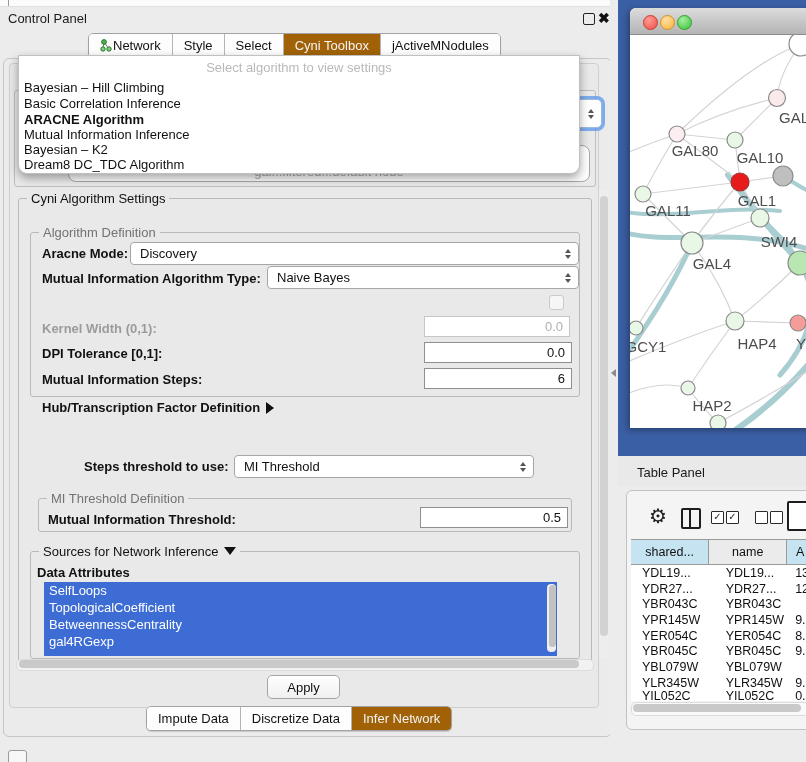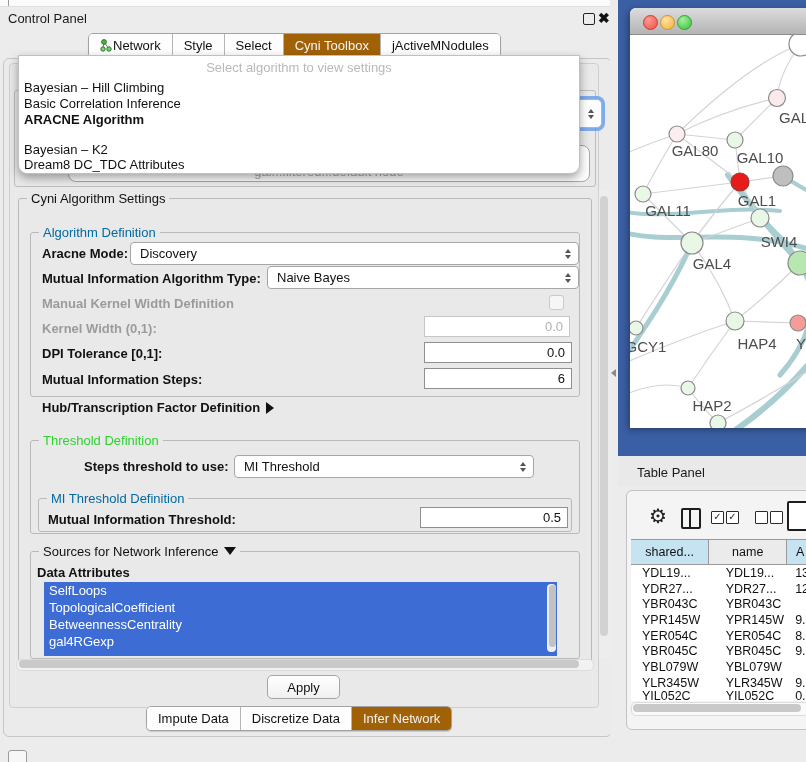--- a/index.html
+++ b/index.html
@@ -26,21 +26,21 @@
 
   
   .cp-outer{left:3px;top:58px;width:607px;height:677px;border:1px solid #c6c6c6;border-radius:6px;background:#ebebeb;}
   .cp-inner{left:9px;top:63px;width:588px;height:643px;border:1px solid #cfcfcf;border-radius:4px;background:#e9e9e9;}
   .v-scroll{left:598px;top:190px;width:11px;height:468px;background:#ededed;border-left:1px solid #d2d2d2;}
   .v-thumb{left:600px;top:196px;width:8px;height:440px;background:#d2d2d2;border-radius:4px;}
 
   
   .group{border:1px solid #b9b9b9;border-radius:3px;}
   .gtitle{position:absolute;top:-8px;left:8px;background:#e9e9e9;padding:0 4px;font-size:13px;}
-  .gtitle.blue{color:#0369a1;}
+  .gtitle.blue{color:#737373;}
   .gtitle.green{color:#2ed32e;}
   .lbl{font-size:13px;font-weight:bold;color:#111;white-space:nowrap;}
   .lbl.dis{color:#9b9b9b;}
 
   
   .combo{position:absolute;background:#fff;border:1px solid #a6a6a6;border-radius:4px;height:21px;
          font-size:13px;display:flex;align-items:center;padding-left:9px;box-shadow:inset 0 1px 1px rgba(255,255,255,.8);}
   .stepper{position:absolute;right:7px;top:50%;transform:translateY(-50%);display:flex;flex-direction:column;gap:2px;}
   .stepper i{display:block;width:0;height:0;border-left:3.5px solid transparent;border-right:3.5px solid transparent;}
   .stepper i.up{border-bottom:4px solid #555;}
@@ -169,22 +169,23 @@
   </div>
   <div class="abs peek-combo">
     <span>gal...filtered...default node</span>
   </div>
 
   <div class="abs dd">
     <div class="dd-prompt">Select algorithm to view settings</div>
     <div class="dd-item" style="top:24px">Bayesian – Hill Climbing</div>
     <div class="dd-item" style="top:40px">Basic Correlation Inference</div>
     <div class="dd-item bold" style="top:56px">ARACNE Algorithm</div>
+    <div class="dd-item" style="top:71px">Mutual Information Inference</div>
     <div class="dd-item" style="top:86px">Bayesian – K2</div>
-    <div class="dd-item" style="top:101px">Dream8 DC_TDC Attributes</div>
+    <div class="dd-item" style="top:101px">Dream8 DC_TDC Algorithm</div>
   </div>
 
   <div class="abs group" style="left:18px;top:198px;width:572px;height:462px;">
     <span class="gtitle">Cyni Algorithm Settings</span>
   </div>
 
   <div class="abs group" style="left:30px;top:232px;width:548px;height:163px;">
     <span class="gtitle blue">Algorithm Definition</span>
   </div>
   <div class="abs lbl" style="left:42px;top:246px;">Aracne Mode:</div>
@@ -196,42 +197,38 @@
       </span>
   </div>
   <div class="abs lbl" style="left:42px;top:271px;">Mutual Information Algorithm Type:</div>
   <div class="combo" style="left:267px;top:266px;width:301px;">
     <span>Naive Bayes</span>
     <span class="stepper">
         <i class="up"></i>
         <i class="dn"></i>
       </span>
   </div>
-  <div class="abs lbl dis" style="left:42px;top:296px;">Manual Kernel Width Definition</div>
   <div class="checkbox" style="left:549px;top:295px;"></div>
   <div class="abs lbl dis" style="left:42px;top:321px;">Kernel Width (0,1):</div>
   <div class="field dis" style="left:424px;top:316px;width:138px;">
     <span>0.0</span>
   </div>
   <div class="abs lbl" style="left:42px;top:346px;">DPI Tolerance [0,1]:</div>
   <div class="field" style="left:424px;top:342px;width:140px;">
     <span>0.0</span>
   </div>
   <div class="abs lbl" style="left:42px;top:372px;">Mutual Information Steps:</div>
   <div class="field" style="left:424px;top:368px;width:140px;">
     <span>6</span>
   </div>
 
   <div class="abs expander" style="left:42px;top:400px;">
     <span>Hub/Transcription Factor Definition</span><span class="tri-r"></span>
   </div>
 
-  <div class="abs group" style="left:30px;top:440px;width:548px;height:92px;">
-    <span class="gtitle green">Threshold Definition</span>
-  </div>
   <div class="abs lbl" style="left:84px;top:459px;">Steps threshold to use:</div>
   <div class="combo" style="left:234px;top:455px;width:289px;">
     <span>MI Threshold</span>
     <span class="stepper">
         <i class="up"></i>
         <i class="dn"></i>
       </span>
   </div>
   <div class="abs group" style="left:38px;top:498px;width:532px;height:32px;">
     <span class="gtitle blue">MI Threshold Definition</span>

